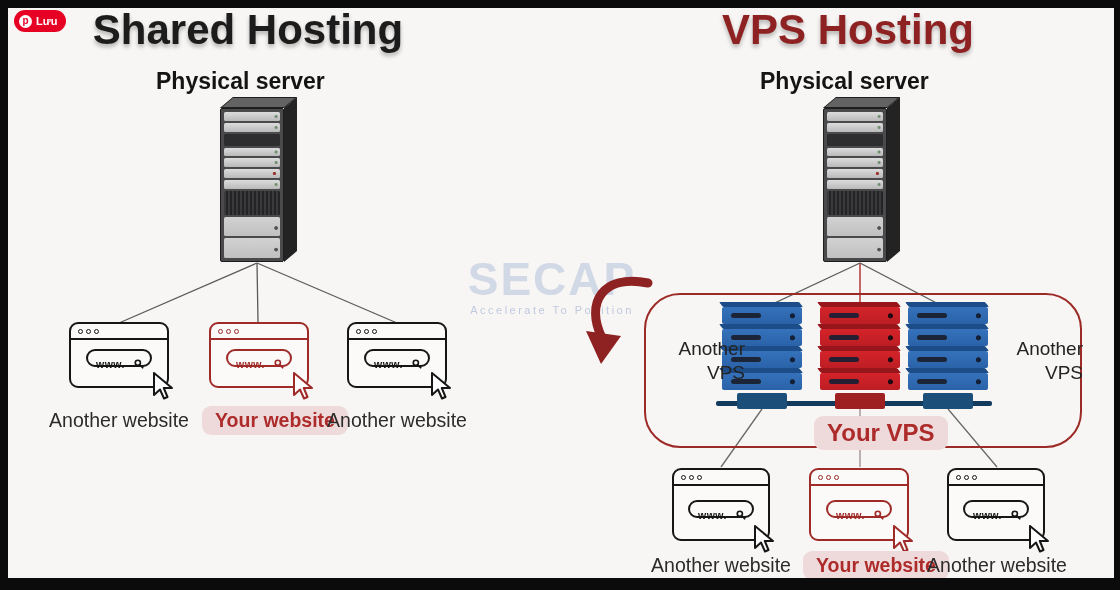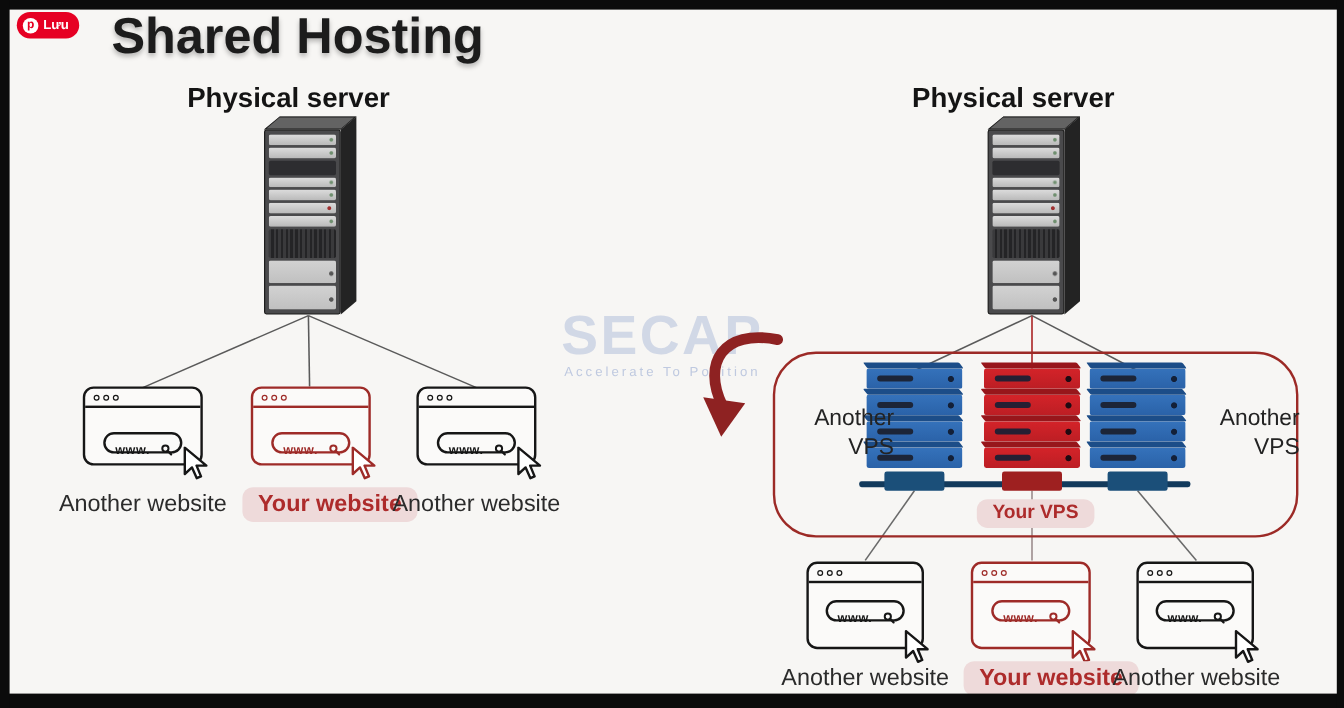--- a/index.html
+++ b/index.html
@@ -74,29 +74,29 @@
   .stack.red .srv::after{background:#261f33;}
 
   
   .bus{position:absolute;left:716px;top:401px;width:276px;height:5px;background:#123a5c;border-radius:2px;z-index:3;}
   .connector{position:absolute;top:393px;width:50px;height:16px;border-radius:2px;z-index:4;}
   .connector.blue{background:#1b4f79;}
   .connector.dred{background:#9e2020;}
 
   .avps{position:absolute;width:110px;text-align:right;font-size:19px;color:#232323;line-height:24px;z-index:4;}
   .pill{position:absolute;background:#eedada;border-radius:9px;color:#ad2b2b;font-weight:bold;
-    padding:3px 13px;font-size:16px;z-index:6;white-space:nowrap;}
+    padding:3px 13px;font-size:24px;z-index:6;white-space:nowrap;}
 
   
   .browser{position:absolute;border:2.5px solid currentColor;border-radius:9px;background:#fbfaf9;
     box-sizing:border-box;color:#161616;z-index:5;}
   .browser.red{color:#9e2b28;}
   .bbar{height:14px;border-bottom:2.5px solid currentColor;display:flex;align-items:center;gap:3px;padding-left:7px;}
   .dot{width:5px;height:5px;border:1.6px solid currentColor;border-radius:50%;box-sizing:border-box;background:transparent;}
-  .url{margin:20px auto 0;width:66px;height:18px;border:2.5px solid currentColor;border-radius:11px;
+  .url{margin:9px auto 0;width:66px;height:18px;border:2.5px solid currentColor;border-radius:11px;
     box-sizing:border-box;display:flex;align-items:center;justify-content:space-between;padding:12px 6px 0 8px;}
   .browser.tall .url{margin-top:14px;}
   .url-text{font-size:10.5px;font-weight:bold;letter-spacing:0.5px;}
   .mag{width:10px;height:10px;flex:none;}
   .mag circle{fill:none;stroke:currentColor;stroke-width:2;}
   .mag line{stroke:currentColor;stroke-width:2.2;stroke-linecap:round;}
   .cursor{position:absolute;right:-8px;bottom:-16px;width:24px;height:30px;}
   .cursor path{fill:#fff;stroke:currentColor;stroke-width:2;stroke-linejoin:round;}
 
   .site-label{position:absolute;width:200px;text-align:center;font-size:19.5px;color:#2b2b2b;z-index:6;}
@@ -135,20 +135,21 @@
       <polygon points="586,331 621,336 601,364" fill="#8e2222"></polygon>
     </g>
   </svg>
 
   <div class="pin-btn">
     <span class="pin-circle">p</span>
     <span class="pin-label">Lưu</span>
   </div>
 
   <div class="title shared">Shared Hosting</div>
+  <div class="title vps">VPS Hosting</div>
 
   <div class="psv-label" style="left:156px;top:68px;">Physical server</div>
   <div class="psv-label" style="left:760px;top:68px;">Physical server</div>
 
   <div class="tower" style="left:220px;top:108px;">
     <div class="tower-top"></div>
     <div class="tower-side"></div>
     <div class="tower-front">
       <div class="row r-light"></div>
       <div class="row r-light"></div>

